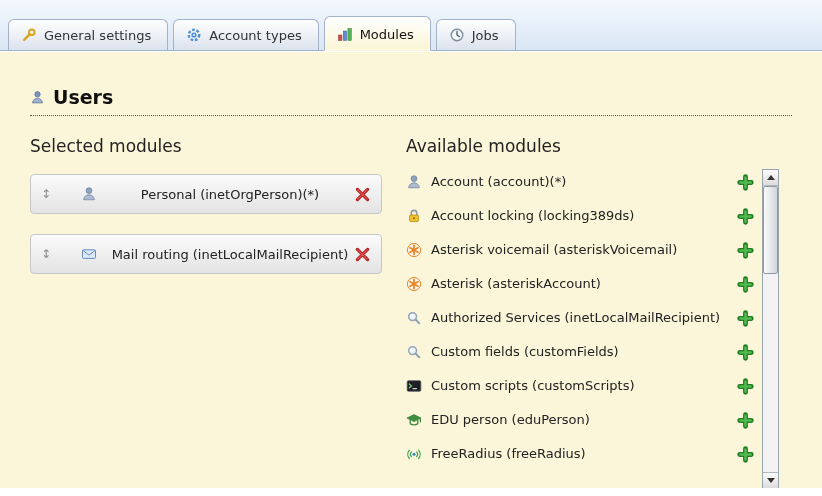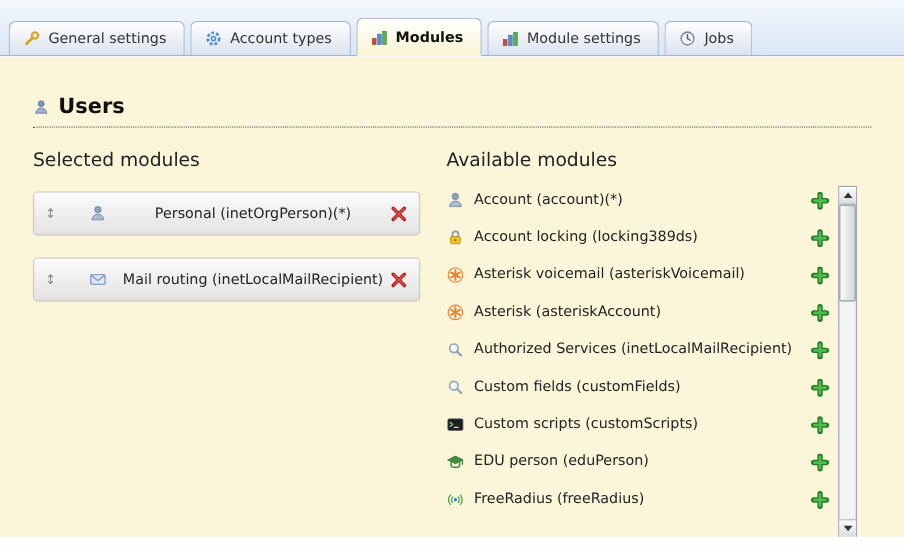--- a/index.html
+++ b/index.html
@@ -27,21 +27,21 @@
     padding: 7px 16px 7px 12px;
     background: linear-gradient(180deg, #fefefe, #dce3ee);
     border: 1px solid #a3b2c6; border-bottom: 1px solid #9fb6cd;
     border-radius: 6px 6px 0 0;
     font-size: 13px; color: #333; cursor: pointer; white-space: nowrap;
   }
   .tab.active {
     background: linear-gradient(180deg, #ffffff 0%, #fbf6d9 90%);
     border-bottom: 1px solid #fbf6d9;
     padding: 9px 16px 8px 12px;
-    z-index: 3; color: #111; font-weight: bold;
+    z-index: 3; color: #111;
   }
   .tab .icon { width: 16px; height: 16px; flex: 0 0 16px; }
 
   
   .content {
     position: absolute; top: 52px; left: 0; right: 0; bottom: 8px;
     background: #fbf6d9;
   }
   .bottom-strip { position: absolute; left: 0; right: 0; bottom: 0; height: 8px; background: #ffffff; }
 
@@ -206,26 +206,20 @@
     <span class="tab-label">Account types</span>
   </li>
         <li class="tab active">
     <svg class="icon">
             <use href="#sym-chart" xlink:href="#sym-chart"></use>
           </svg>
     <span class="tab-label">Modules</span>
   </li>
         <li class="tab">
     <svg class="icon">
-            <use href="#sym-chart" xlink:href="#sym-chart"></use>
-          </svg>
-    <span class="tab-label">Module settings</span>
-  </li>
-        <li class="tab">
-    <svg class="icon">
             <use href="#sym-clock" xlink:href="#sym-clock"></use>
           </svg>
     <span class="tab-label">Jobs</span>
   </li>
       </ul>
   </div>
 
   <div class="content">
 
     <div class="users-heading">

